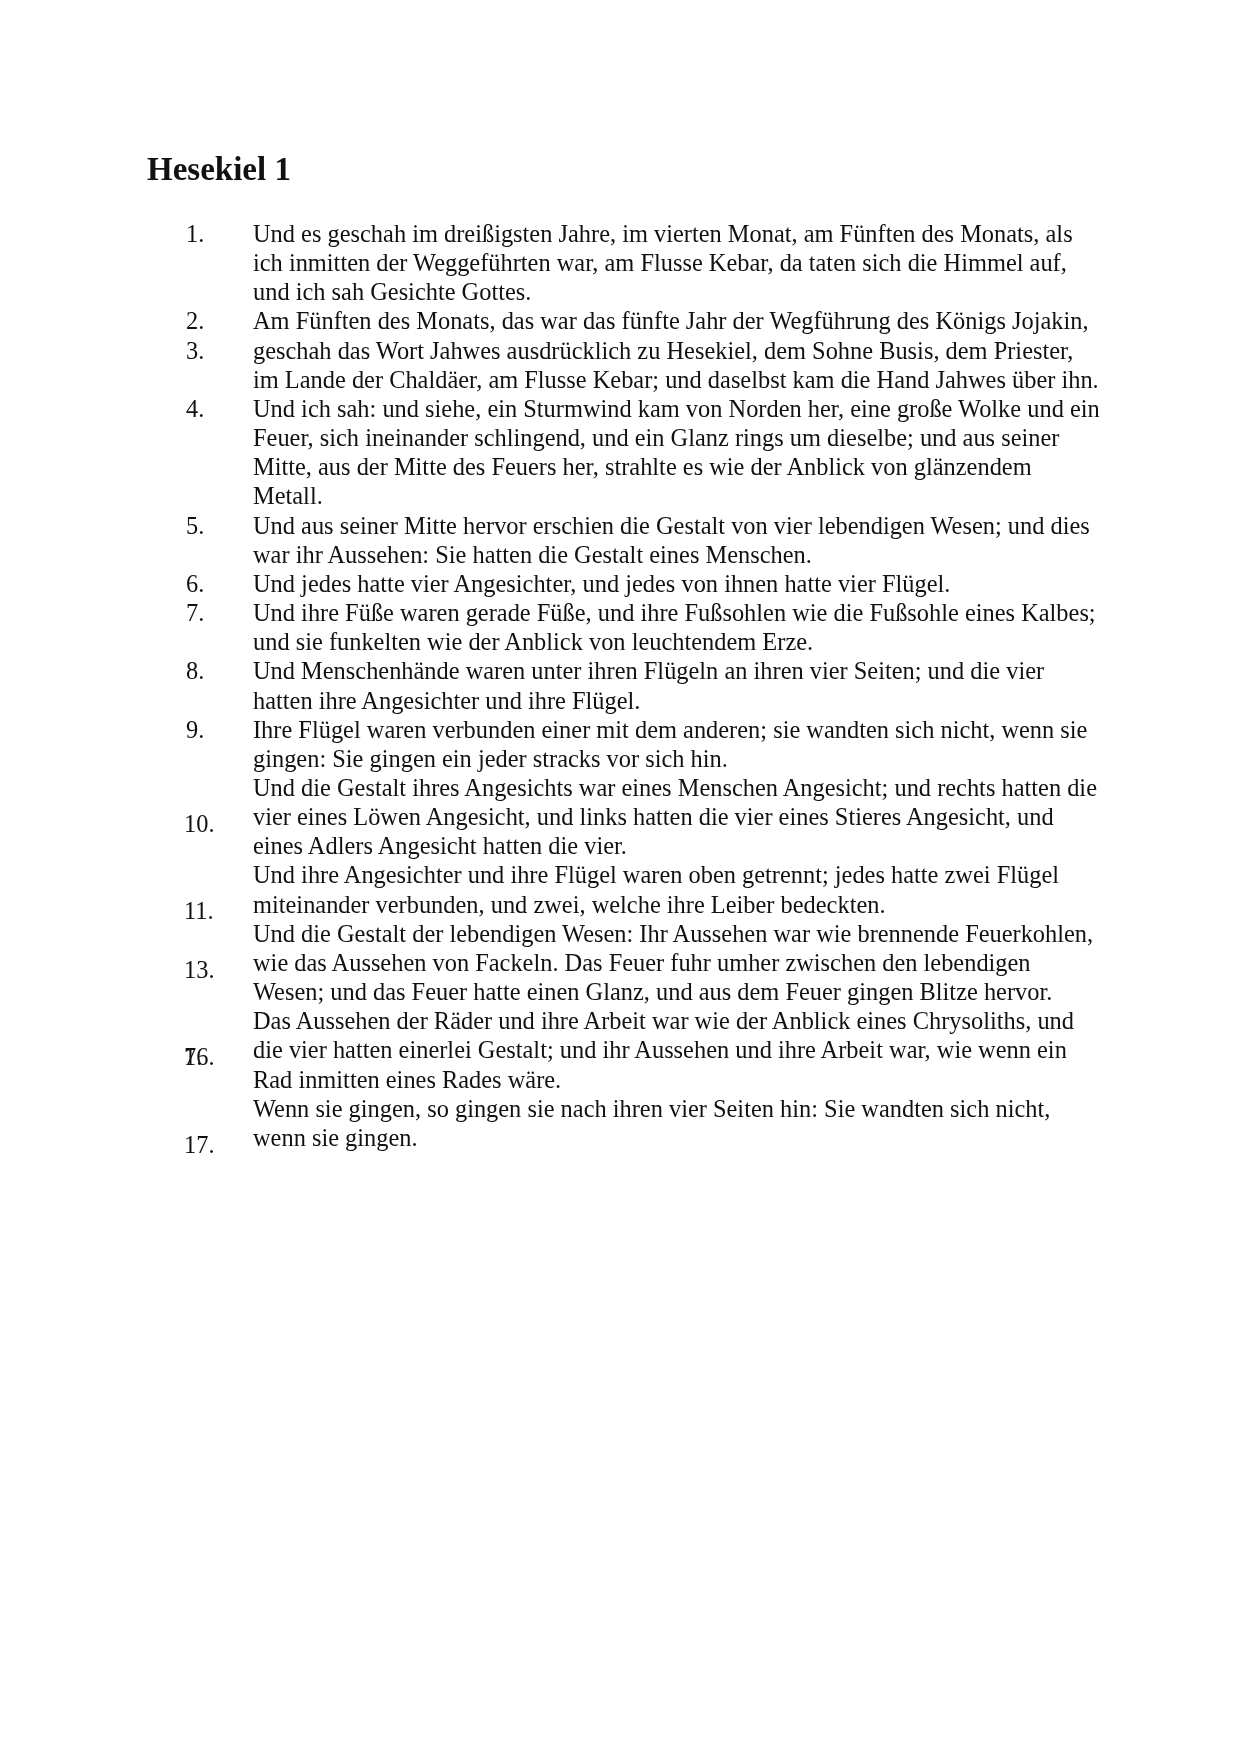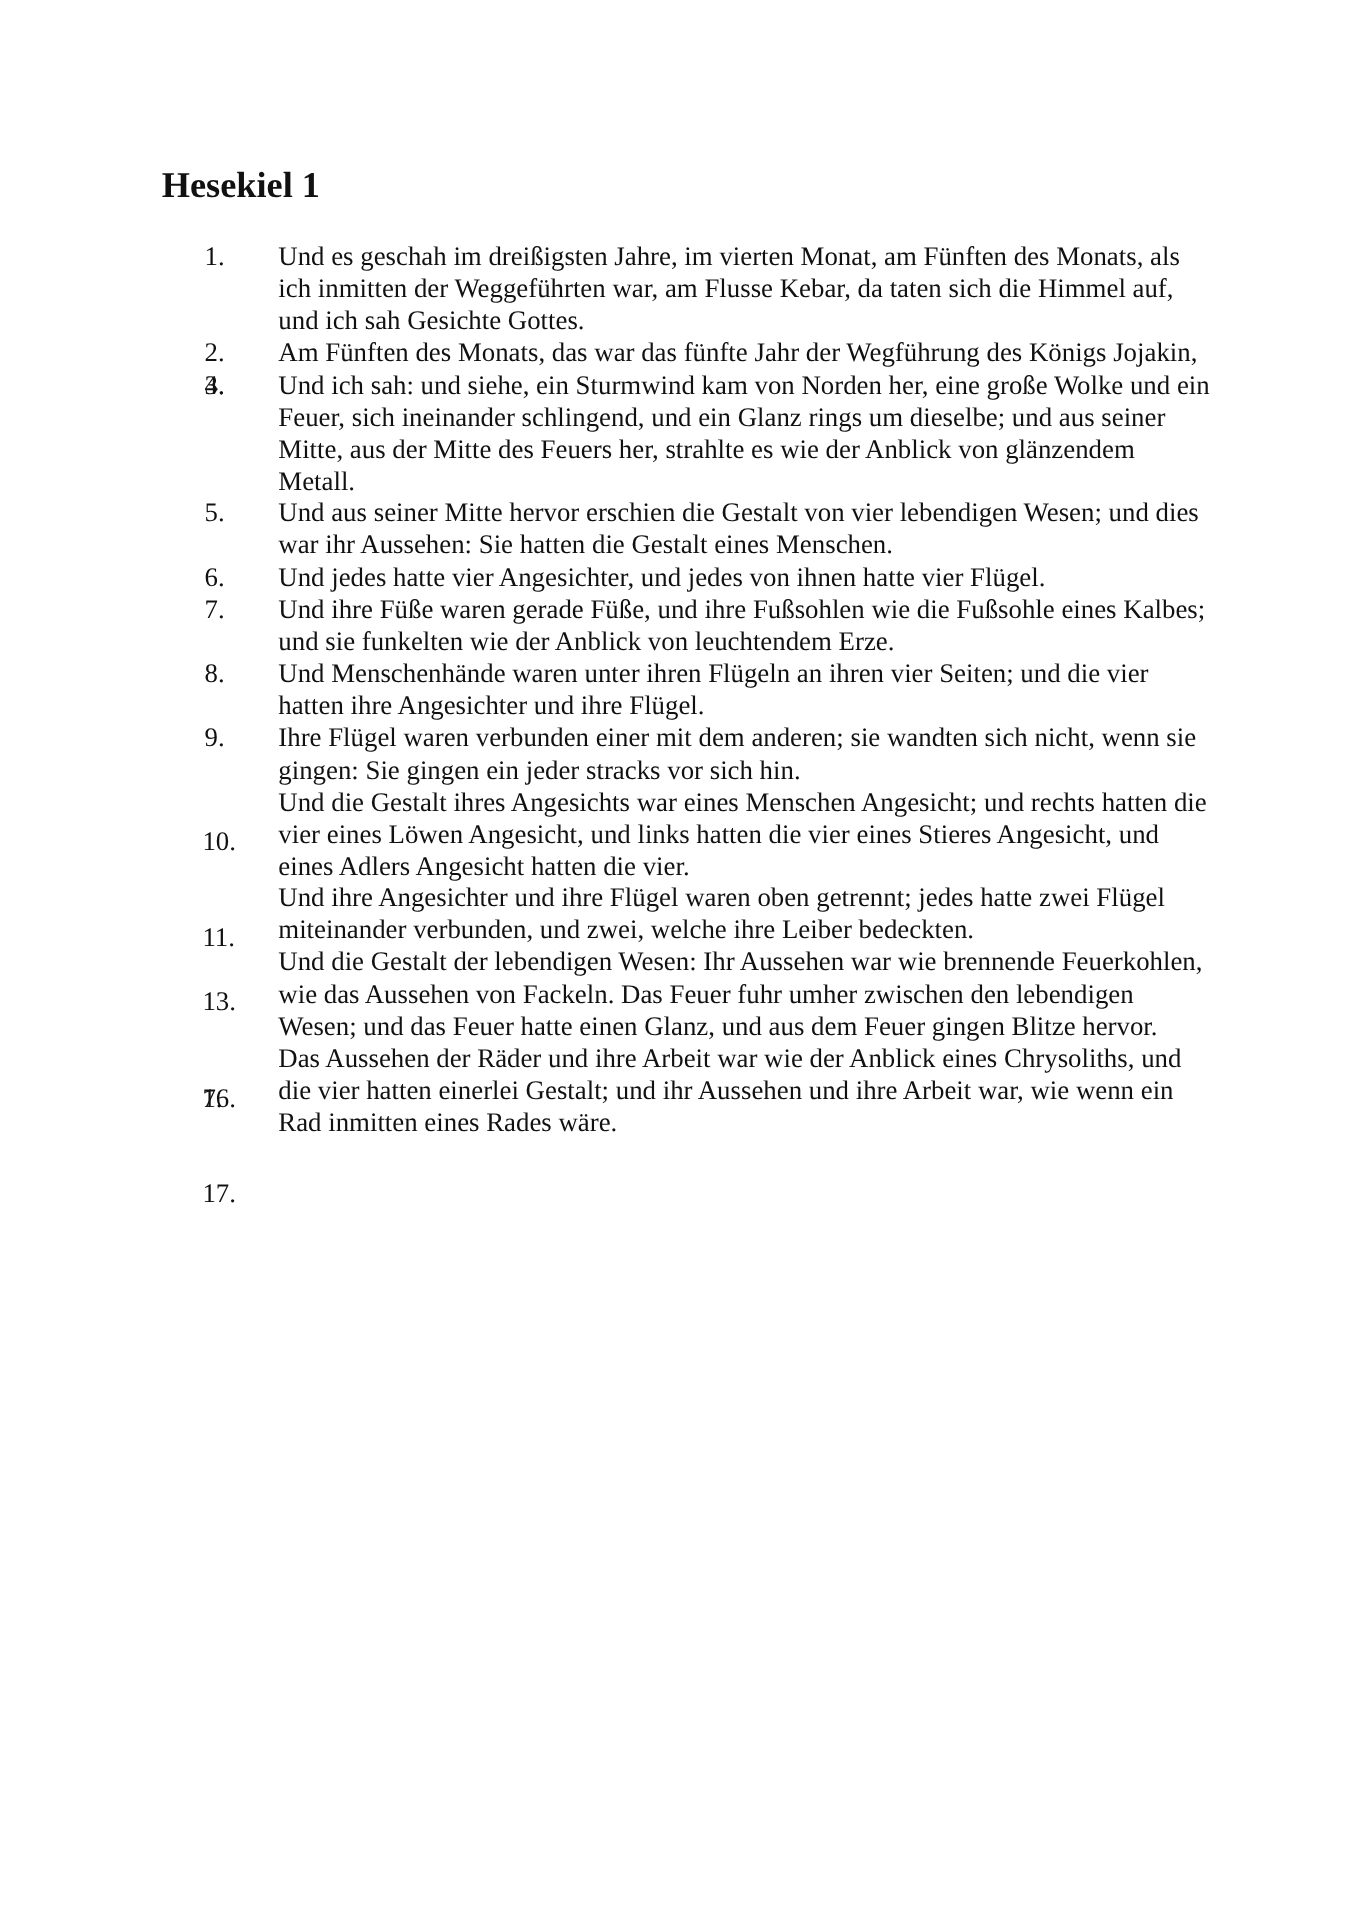--- a/index.html
+++ b/index.html
@@ -33,20 +33,21 @@
     <li class="verse">
         <span class="verse-num">1.</span>
         <span class="verse-text">Und es geschah im dreißigsten Jahre, im vierten Monat, am Fünften des Monats, als ich inmitten der Weggeführten war, am Flusse Kebar, da taten sich die Himmel auf, und ich sah Gesichte Gottes.</span>
       </li>
     <li class="verse">
         <span class="verse-num">2.</span>
         <span class="verse-text">Am Fünften des Monats, das war das fünfte Jahr der Wegführung des Königs Jojakin,</span>
       </li>
     <li class="verse">
         <span class="verse-num">3.</span>
+        <span class="verse-text">geschah das Wort Jahwes ausdrücklich zu Hesekiel, dem Sohne Busis, dem Priester, im Lande der Chaldäer, am Flusse Kebar; und daselbst kam die Hand Jahwes über ihn.</span>
       </li>
     <li class="verse">
         <span class="verse-num">4.</span>
         <span class="verse-text">Und ich sah: und siehe, ein Sturmwind kam von Norden her, eine große Wolke und ein Feuer, sich ineinander schlingend, und ein Glanz rings um dieselbe; und aus seiner Mitte, aus der Mitte des Feuers her, strahlte es wie der Anblick von glänzendem Metall.</span>
       </li>
     <li class="verse">
         <span class="verse-num">5.</span>
         <span class="verse-text">Und aus seiner Mitte hervor erschien die Gestalt von vier lebendigen Wesen; und dies war ihr Aussehen: Sie hatten die Gestalt eines Menschen.</span>
       </li>
     <li class="verse">
@@ -79,15 +80,16 @@
       </li>
     <li class="verse">
         <span class="verse-num two">7.</span>
       </li>
     <li class="verse">
         <span class="verse-num two">16.</span>
         <span class="verse-text">Das Aussehen der Räder und ihre Arbeit war wie der Anblick eines Chrysoliths, und die vier hatten einerlei Gestalt; und ihr Aussehen und ihre Arbeit war, wie wenn ein Rad inmitten eines Rades wäre.</span>
       </li>
     <li class="verse">
         <span class="verse-num two">17.</span>
+        <span class="verse-text">Wenn sie gingen, so gingen sie nach ihren vier Seiten hin: Sie wandten sich nicht, wenn sie gingen.</span>
       </li>
   </ol>
 </div>
 
 </body></html>

